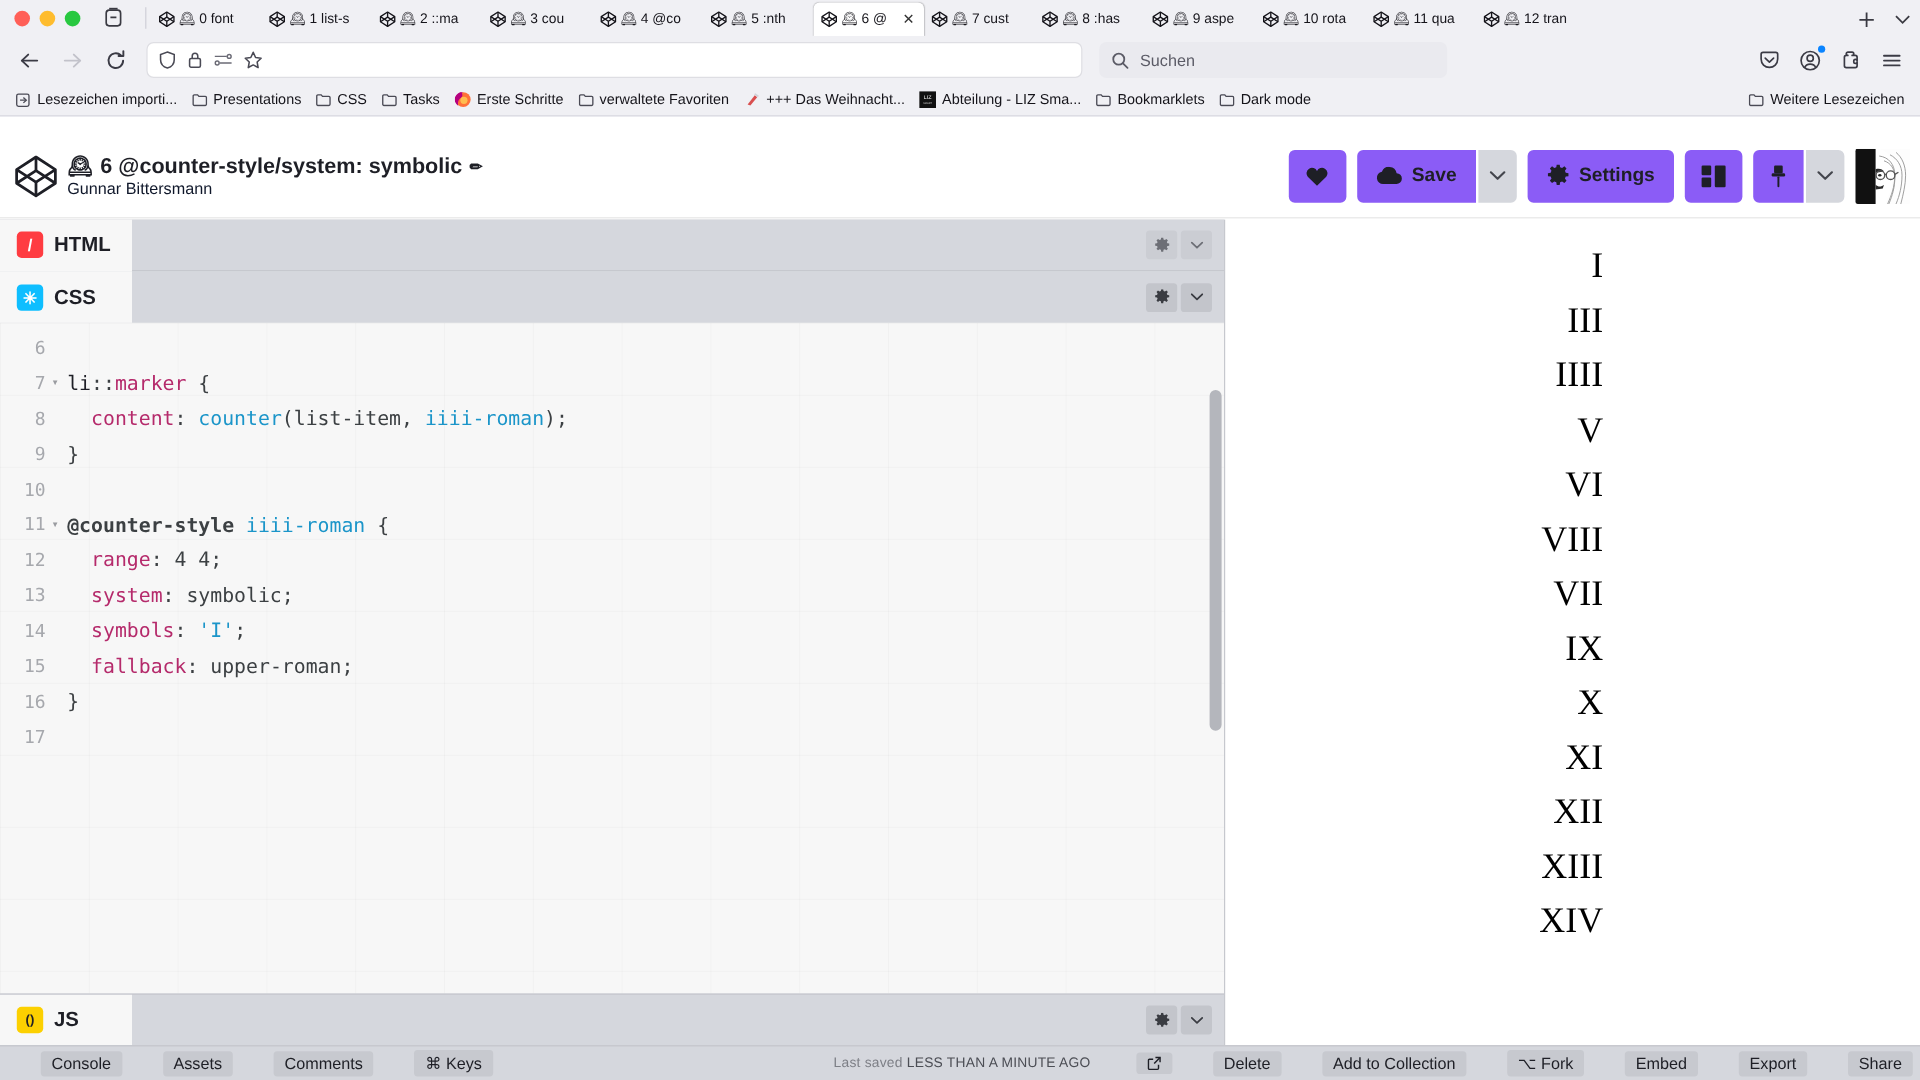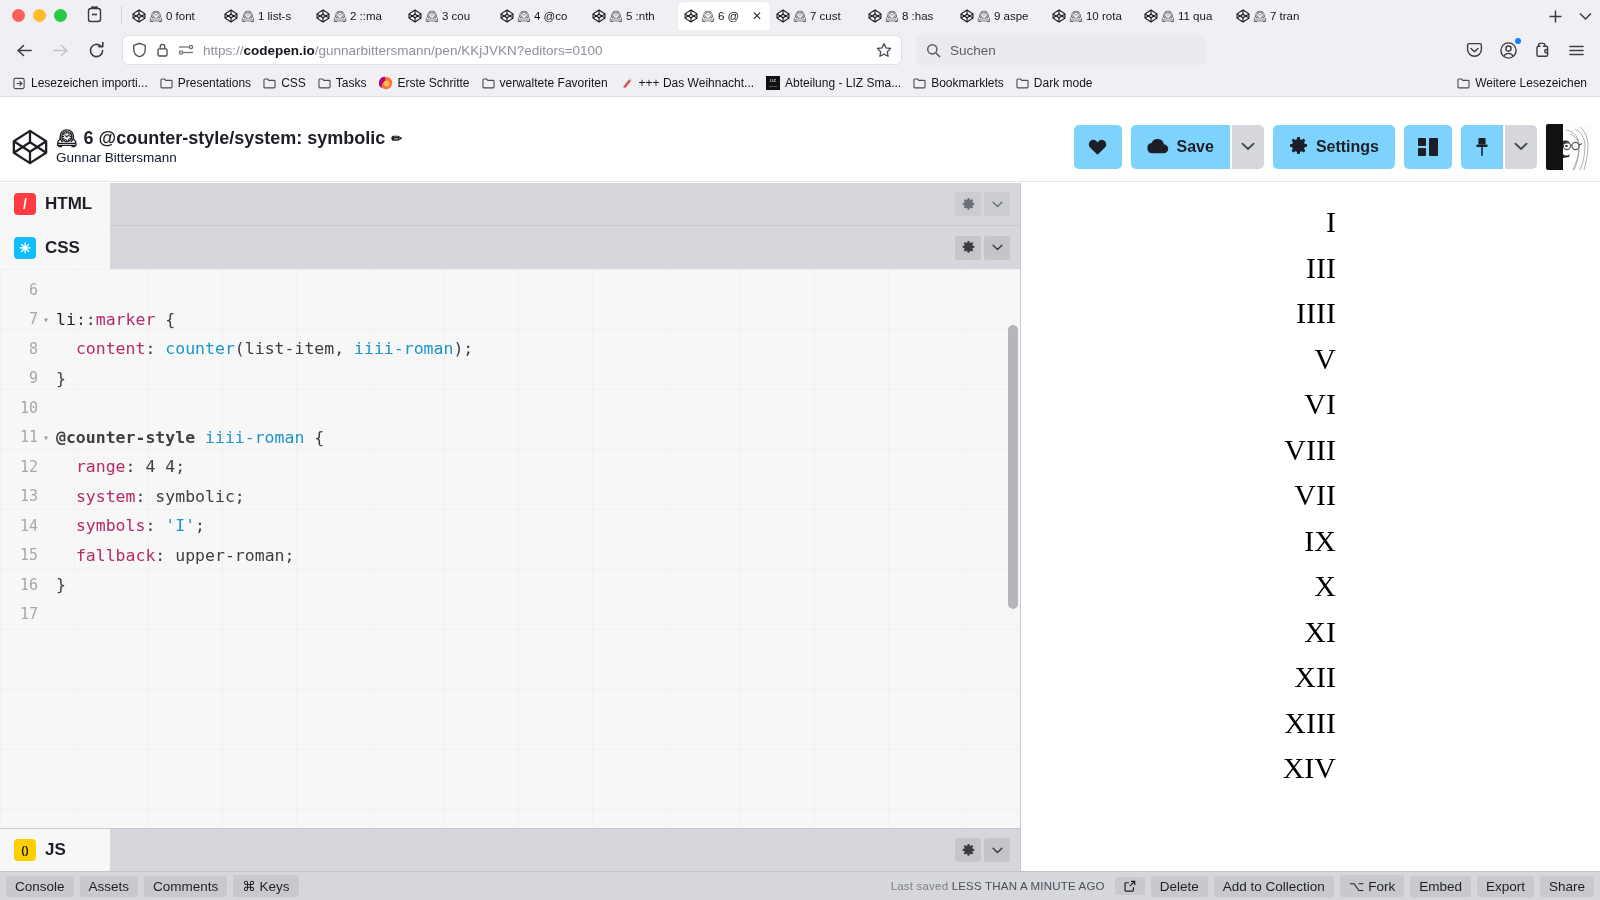--- a/index.html
+++ b/index.html
@@ -86,21 +86,21 @@
   }
   .cp-logo { width: 40px; height: 40px; flex: 0 0 40px; display:flex; align-items:center; justify-content:center; }
   .cp-titleblock { margin-left: 6px; display: flex; flex-direction: column; justify-content: center; }
   .cp-title { font-size: 18px; font-weight: 700; color: #1e1f26; display: flex; align-items: center; gap: 6px; line-height: 1.2;}
   .cp-title .clock { font-size: 17px; }
   .cp-title .pencil { font-size: 13px; }
   .cp-author { font-size: 13.5px; color: #0f172a; margin-top: 0; }
 
   .cp-actions { margin-left: auto; display: flex; align-items: center; gap: 9px; }
   .cp-btn {
-    height: 44px; background: #7dd3fc; border-radius: 5px; display: flex; align-items: center;
+    height: 44px; background: #8b5cf6; border-radius: 5px; display: flex; align-items: center;
     justify-content: center; gap: 8px; padding: 0 16px; font-size: 16px; font-weight: 700; color: #1e1f26;
   }
   .cp-btn.square { width: 48px; padding: 0; }
   .cp-split { display: flex; align-items: center; gap: 2px; }
   .cp-split .cp-btn:first-child { border-radius: 5px 0 0 5px; }
   .cp-caret { width: 32px; height: 44px; background: #d5d7dd; border-radius: 0 5px 5px 0; display:flex;align-items:center;justify-content:center; }
   .cp-avatar { width: 46px; height: 46px; overflow: hidden; flex: 0 0 46px; border-radius: 2px; }
 
   
   .cp-body { position: absolute; left: 0; right: 0; top: 71px; bottom: 29px; display: flex; }
@@ -157,21 +157,21 @@
     font-family: "Liberation Serif", serif; font-size: 30px; color: #000;
     text-align: right; width: 315px; line-height: 45.5px; height: 45.5px;
   }
 
   
   .cp-footer {
     position: absolute; left: 0; right: 0; bottom: 0; height: 29px;
     background: #d5d7dd; display: flex; align-items: center; padding: 0 6px; gap: 6px;
     font-size: 13.5px; color: #1e1f26; border-top: 1px solid #c2c4ca;
   }
-  .fbtn { background: #c7c9cf; border-radius: 3px; padding: 3px 9px; font-size: 13.5px; font-weight: 400; color:#1e1f26; display:flex; align-items:center; gap:4px;}
+  .fbtn { background: #c7c9cf; border-radius: 3px; padding: 3px 9px; font-size: 13.5px; font-weight: 400; color:#1e1f26; display:flex; align-items:center; gap:4px;margin-left:28px;}
   .footer-right { margin-left: auto; display: flex; align-items: center; gap: 6px; }
   .saved-note { font-size: 11.5px; color: #7d7f86; letter-spacing: .2px; margin-right: 4px;}
   .saved-note .strong { color: #4c4e55; }
 
   svg { display: block; }
 </style>
 </head>
 <body>
 
 <div class="browser-chrome">
@@ -365,21 +365,21 @@
           <span>
             <svg class="favicon" viewBox="0 0 40 40" fill="none" stroke="#15141a" stroke-width="3.2" stroke-linejoin="round">
               <polygon points="20,3 37,14 37,26 20,37 3,26 3,14"></polygon>
               <polyline points="3,14 20,25 37,14"></polyline>
               <polyline points="3,26 20,15 37,26"></polyline>
               <line x1="20" y1="3" x2="20" y2="15"></line>
               <line x1="20" y1="25" x2="20" y2="37"></line>
             </svg>
           </span>
           <span class="clock">🕰</span>
-          <span class="tab-title">7 tran</span>
+          <span class="tab-title">12 tran</span>
           <span class="tab-fade"></span>
         </div>
       </div>
 
     <div class="newtab-btn">
       <svg width="15" height="15" viewBox="0 0 15 15" stroke="#3a3a42" stroke-width="1.5">
           <line x1="7.5" y1="1.5" x2="7.5" y2="13.5"></line>
           <line x1="1.5" y1="7.5" x2="13.5" y2="7.5"></line>
         </svg>
     </div>
@@ -423,21 +423,20 @@
           </svg>
       </span>
       <span>
         <svg width="16" height="14" viewBox="0 0 16 14" fill="none" stroke="#6a6a75" stroke-width="1.2">
             <line x1="1" y1="4" x2="11" y2="4"></line>
             <circle cx="13" cy="4" r="1.6"></circle>
             <line x1="5" y1="9.5" x2="15" y2="9.5"></line>
             <circle cx="3" cy="9.5" r="1.6"></circle>
           </svg>
       </span>
-      <span class="url-text"><span>https://</span><b>codepen.io</b><span>/gunnarbittersmann/pen/KKjJVKN?editors=0100</span></span>
       <span>
         <svg width="16" height="16" viewBox="0 0 16 16" fill="none" stroke="#4a4a55" stroke-width="1.3" stroke-linejoin="round">
             <polygon points="8,1.6 10,5.9 14.6,6.5 11.3,9.7 12.1,14.3 8,12.1 3.9,14.3 4.7,9.7 1.4,6.5 6,5.9"></polygon>
           </svg>
       </span>
     </div>
 
     <div class="searchbar">
       <span>
         <svg width="15" height="15" viewBox="0 0 15 15" fill="none" stroke="#5b5b66" stroke-width="1.5">

